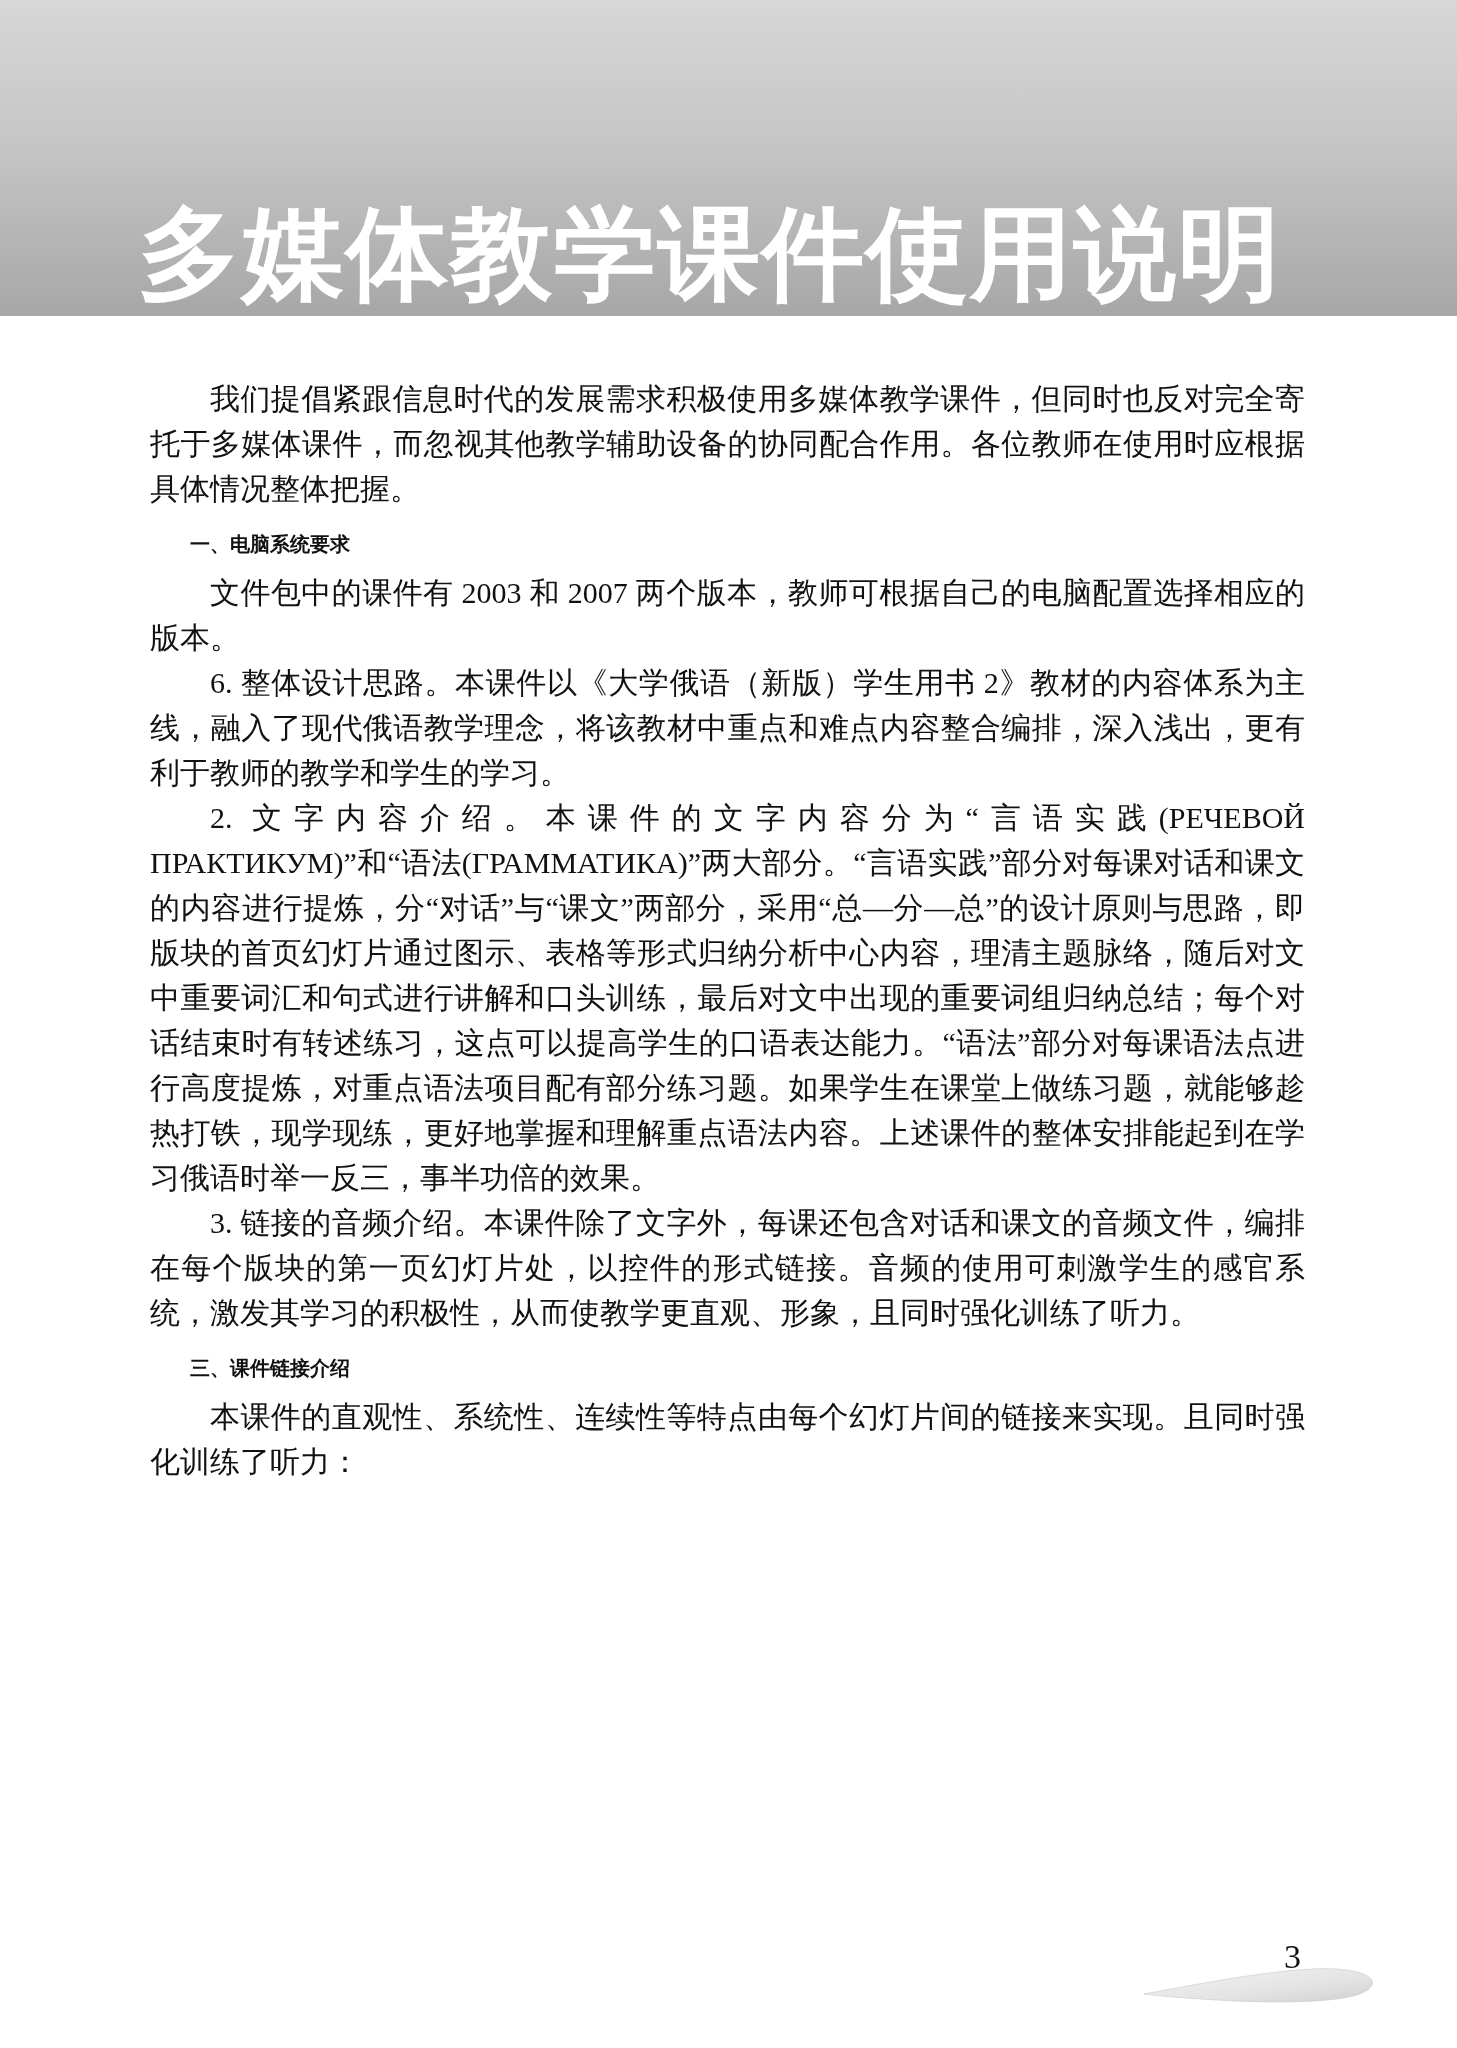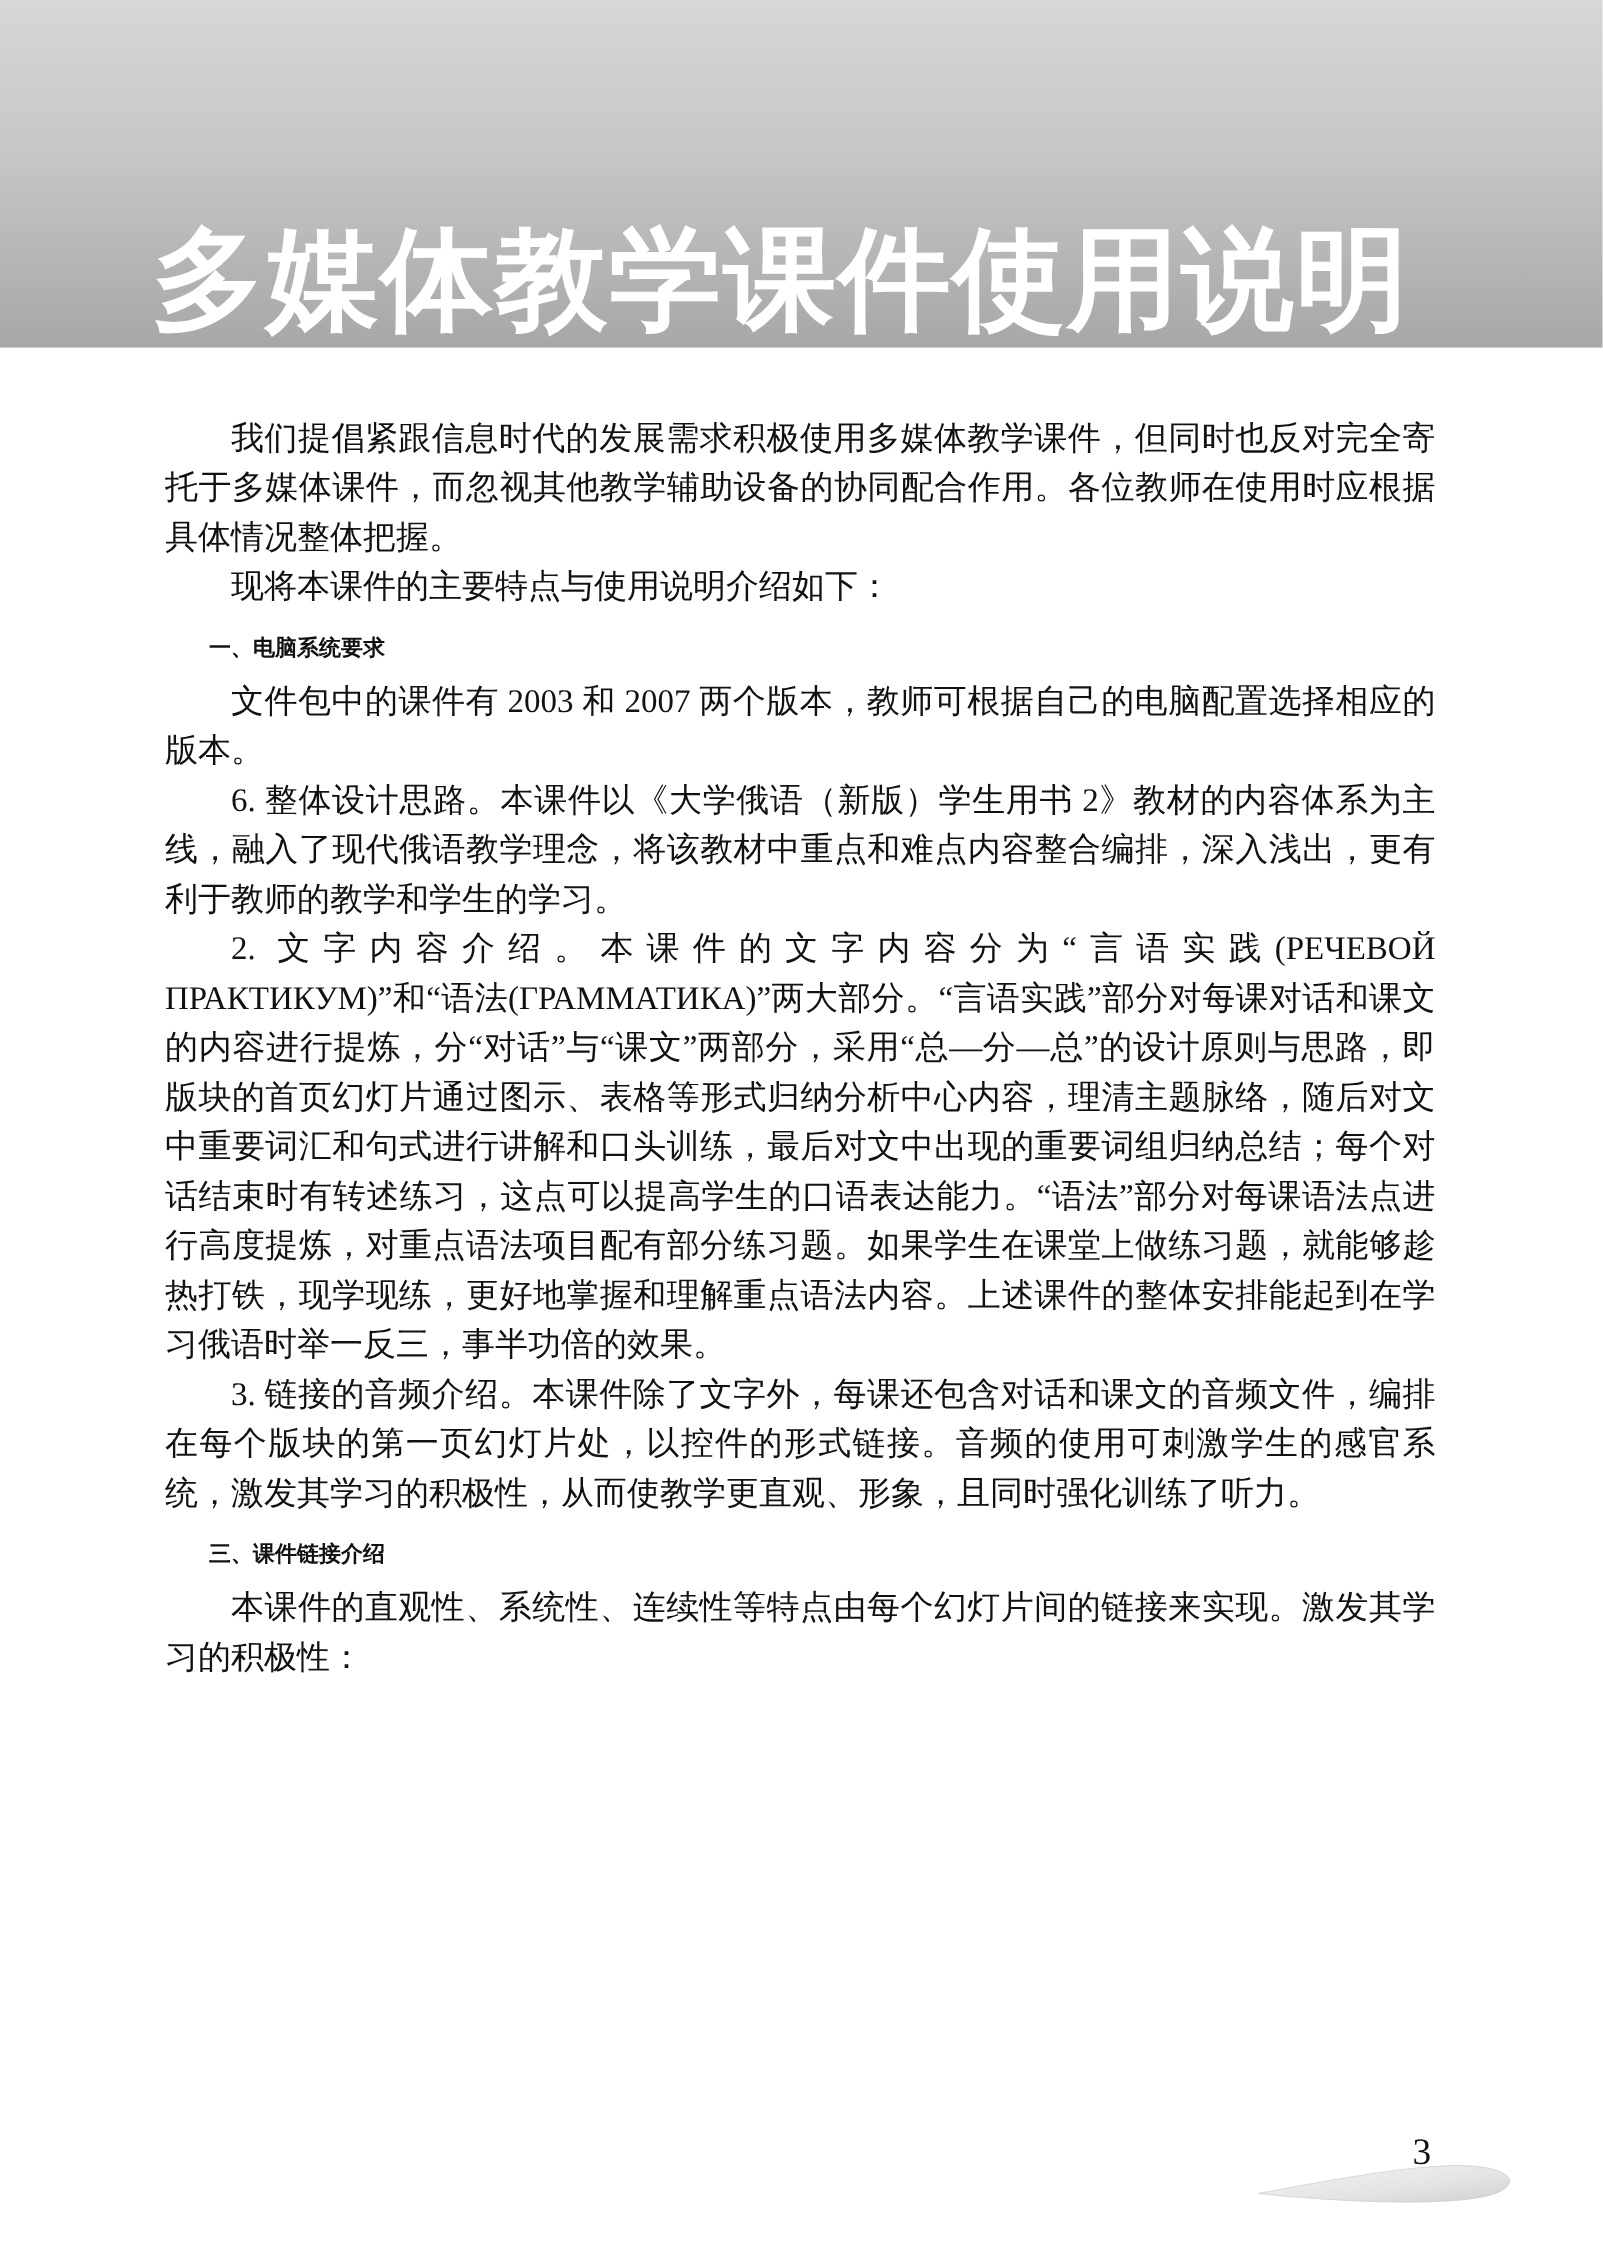--- a/index.html
+++ b/index.html
@@ -76,28 +76,27 @@
 </style>
 </head>
 <body>
 
 <div class="banner">
   <h1 class="banner-title">多媒体教学课件使用说明</h1>
 </div>
 
 <div class="content">
   <p class="para">我们提倡紧跟信息时代的发展需求积极使用多媒体教学课件，但同时也反对完全寄托于多媒体课件，而忽视其他教学辅助设备的协同配合作用。各位教师在使用时应根据具体情况整体把握。</p>
-  <p class="para">现将本课件的主要特点与使用说明介绍如下：</p>
   <p class="heading">一、电脑系统要求</p>
   <p class="para">文件包中的课件有 2003 和 2007 两个版本，教师可根据自己的电脑配置选择相应的版本。</p>
   <p class="para">6. 整体设计思路。本课件以《大学俄语（新版）学生用书 2》教材的内容体系为主线，融入了现代俄语教学理念，将该教材中重点和难点内容整合编排，深入浅出，更有利于教师的教学和学生的学习。</p>
   <p class="para">2. 文字内容介绍。本课件的文字内容分为“言语实践(РЕЧЕВОЙ ПРАКТИКУМ)”和“语法(ГРАММАТИКА)”两大部分。“言语实践”部分对每课对话和课文的内容进行提炼，分“对话”与“课文”两部分，采用“总—分—总”的设计原则与思路，即版块的首页幻灯片通过图示、表格等形式归纳分析中心内容，理清主题脉络，随后对文中重要词汇和句式进行讲解和口头训练，最后对文中出现的重要词组归纳总结；每个对话结束时有转述练习，这点可以提高学生的口语表达能力。“语法”部分对每课语法点进行高度提炼，对重点语法项目配有部分练习题。如果学生在课堂上做练习题，就能够趁热打铁，现学现练，更好地掌握和理解重点语法内容。上述课件的整体安排能起到在学习俄语时举一反三，事半功倍的效果。</p>
   <p class="para">3. 链接的音频介绍。本课件除了文字外，每课还包含对话和课文的音频文件，编排在每个版块的第一页幻灯片处，以控件的形式链接。音频的使用可刺激学生的感官系统，激发其学习的积极性，从而使教学更直观、形象，且同时强化训练了听力。</p>
   <p class="heading">三、课件链接介绍</p>
-  <p class="para">本课件的直观性、系统性、连续性等特点由每个幻灯片间的链接来实现。激发其学习的积极性：</p>
+  <p class="para">本课件的直观性、系统性、连续性等特点由每个幻灯片间的链接来实现。且同时强化训练了听力：</p>
 </div>
 
 <div class="page-number">3</div>
 
 <svg class="swoosh" viewBox="0 0 240 44" xmlns="http://www.w3.org/2000/svg">
   <defs>
     <linearGradient id="swooshGrad" x1="0" y1="0" x2="1" y2="1">
       <stop offset="0" stop-color="#f4f4f4"></stop>
       <stop offset="0.6" stop-color="#e4e4e4"></stop>
       <stop offset="1" stop-color="#cfcfcf"></stop>

